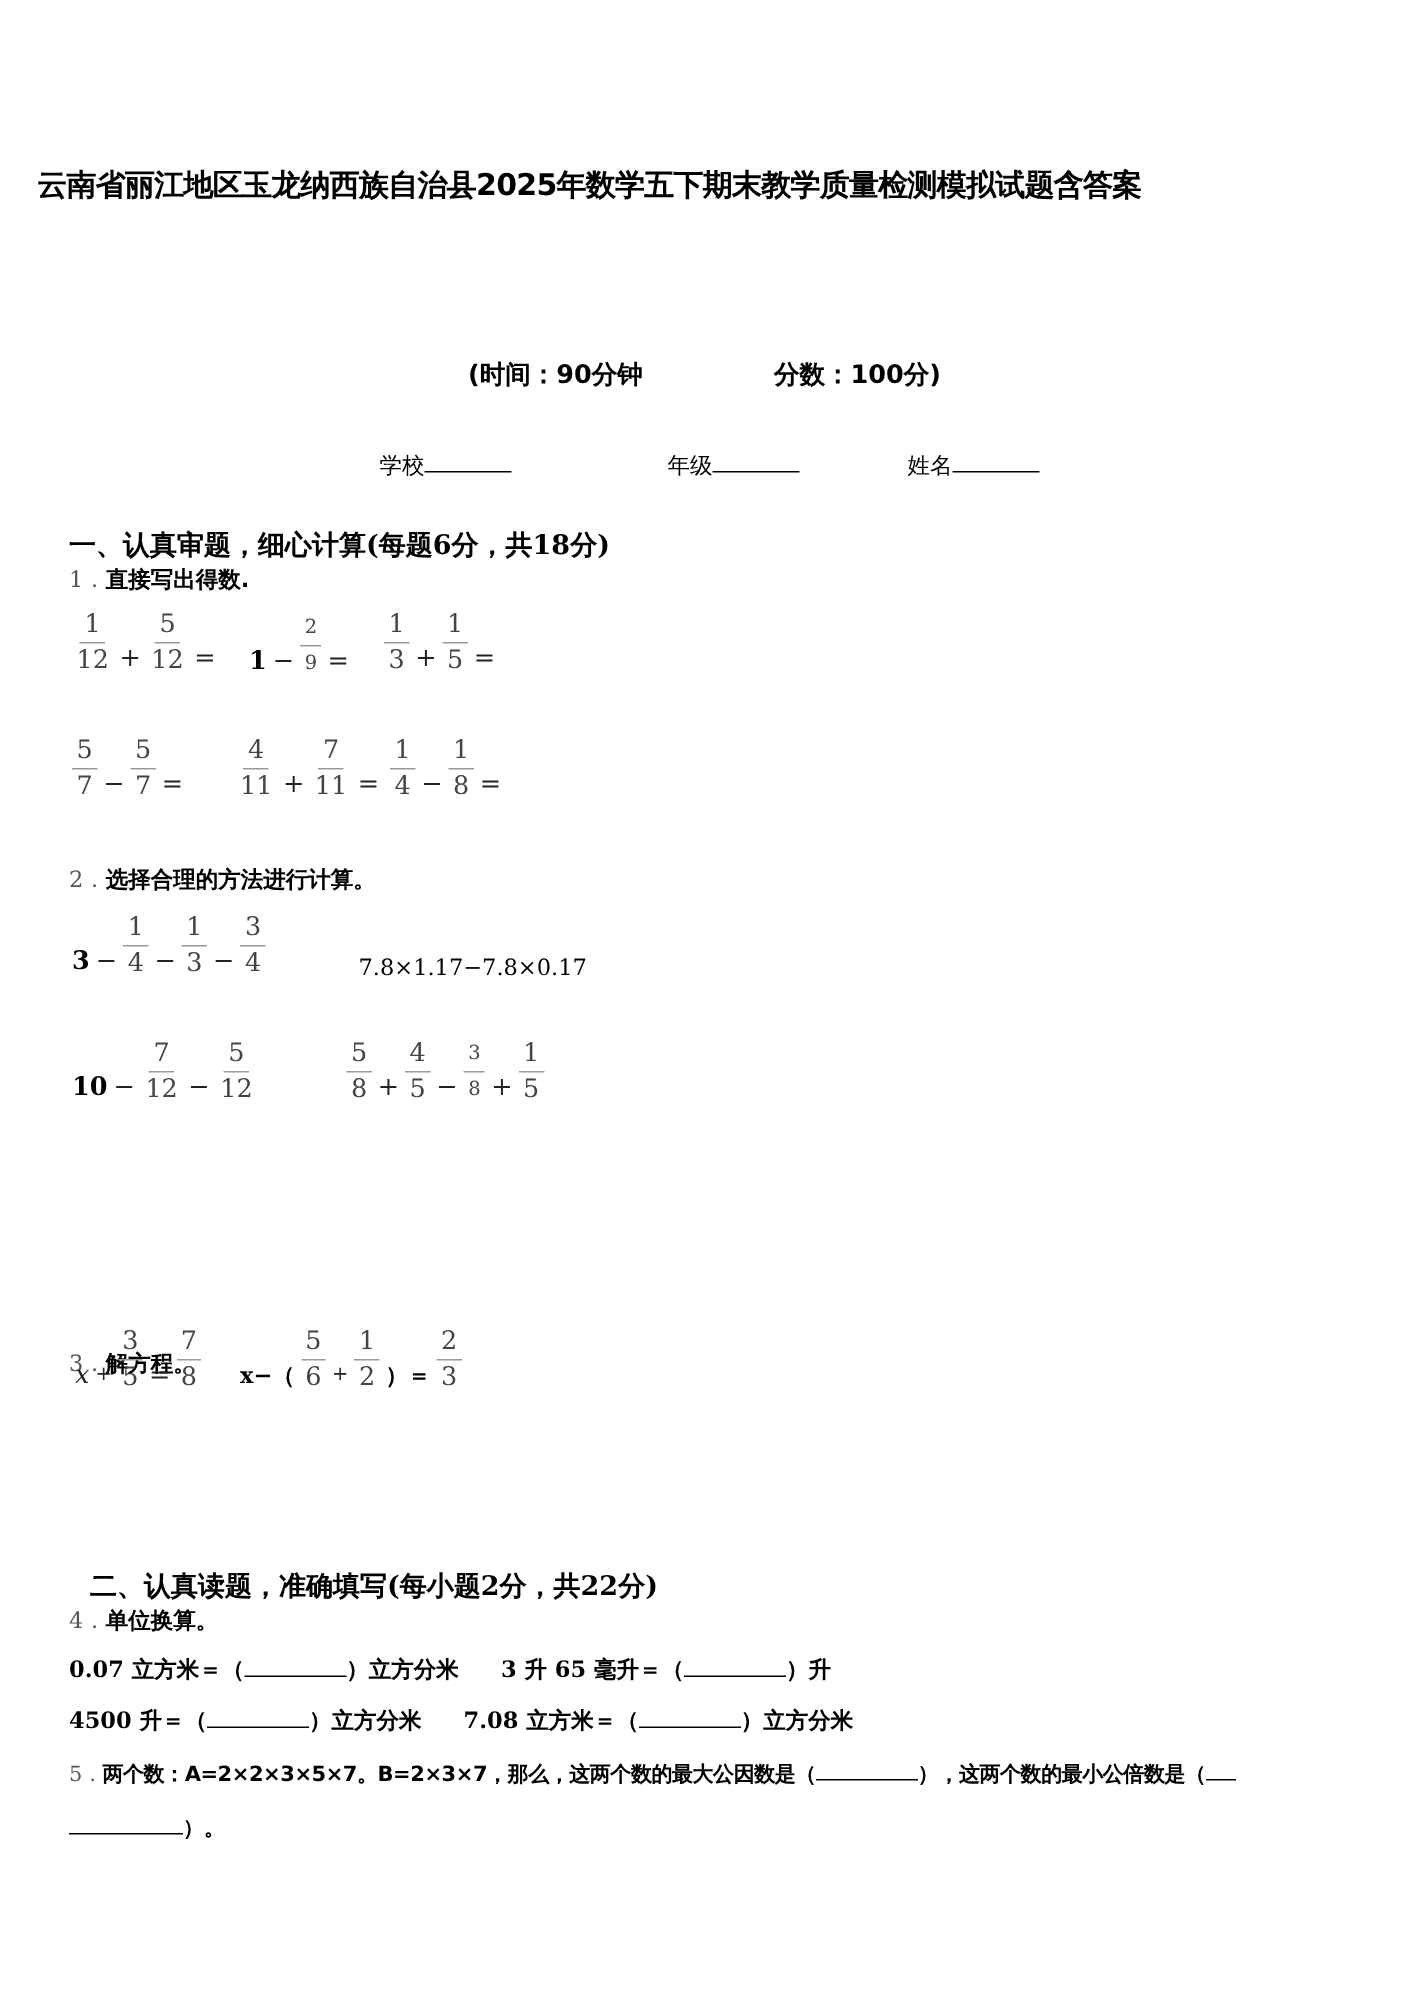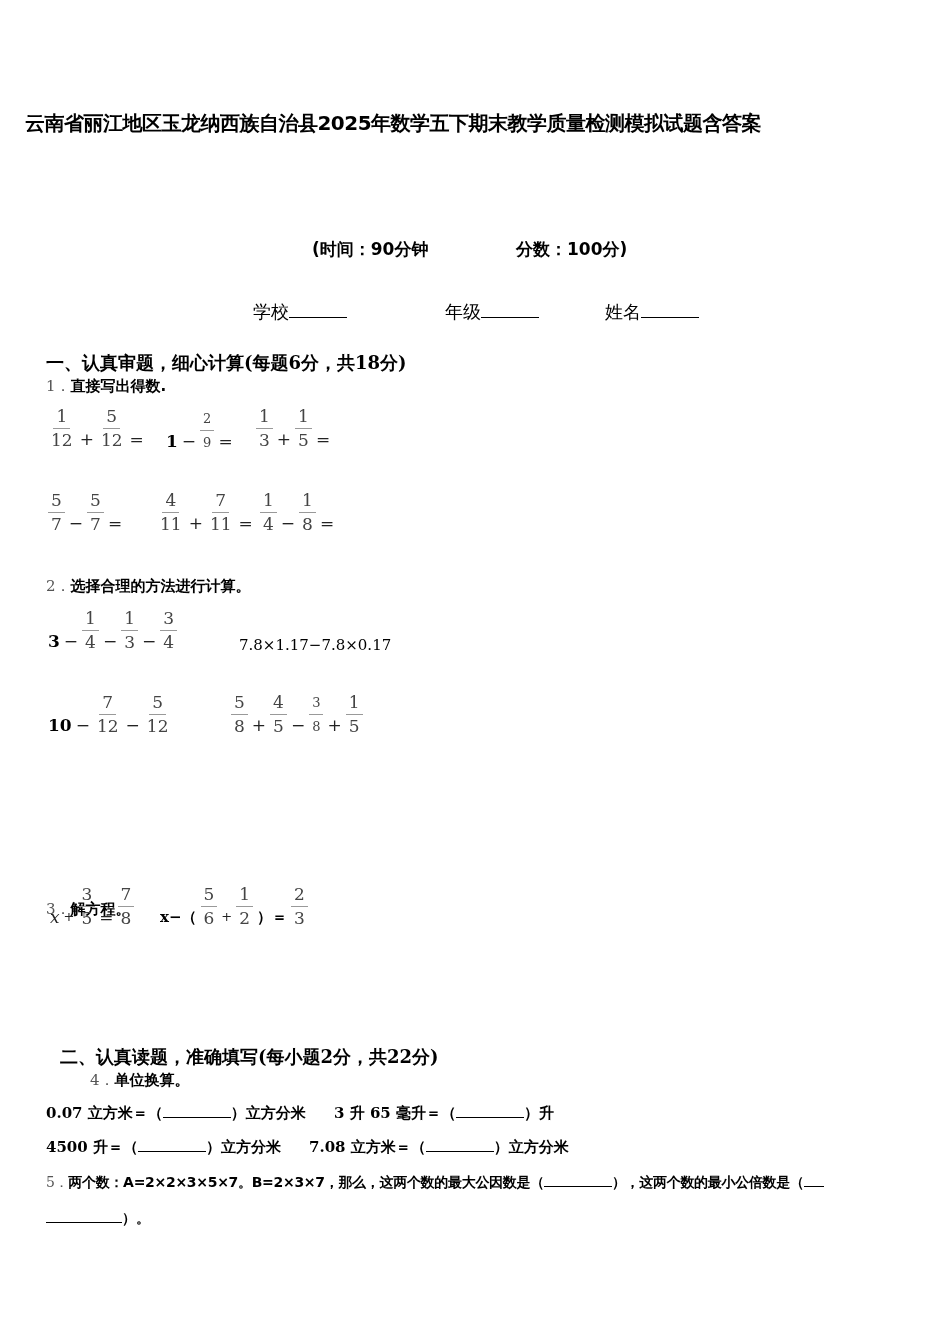--- a/index.html
+++ b/index.html
@@ -1,20 +1,20 @@
 <!DOCTYPE html>
 <html><head>
 <meta charset="utf-8">
 <style>
   html, body { margin: 0; padding: 0; background: #ffffff; }
   body { width: 950px; height: 1344px; position: relative; overflow: hidden; color: #000; font-family: "DejaVu Serif", "Liberation Serif", serif; }
   .abs { position: absolute; white-space: nowrap; }
   .title { left: 0; width: 786px; top: 110px; text-align: center; font-family: "DejaVu Sans", "Liberation Sans", sans-serif; font-weight: bold; font-size: 20px; letter-spacing: -0.5px; }
   .subtitle { top: 238px; font-family: "DejaVu Sans", "Liberation Sans", sans-serif; font-weight: bold; font-size: 17px; }
-  .field { top: 300px; font-family: "DejaVu Sans", "Liberation Sans", sans-serif; font-size: 18px; }
+  .field { top: 300px; font-family: "DejaVu Sans", "Liberation Sans", sans-serif; font-size: 15px; }
   .field .line { display: inline-block; width: 58px; border-bottom: 1px solid #000; height: 14px; vertical-align: baseline; }
   .sec { font-size: 18px; font-weight: bold; font-family: "DejaVu Serif", "Liberation Serif", serif; }
   .q { font-size: 15px; font-family: "DejaVu Sans", "Liberation Sans", sans-serif; }
   .q .num { color: #555; font-family: "DejaVu Serif", "Liberation Serif", serif; font-weight: normal; }
   .q .qt { font-weight: bold; }
   .math { display: flex; align-items: flex-end; font-family: "DejaVu Serif", "Liberation Serif", serif; font-size: 17px; color: #333; }
   .frac { display: inline-flex; flex-direction: column; align-items: center; margin: 0 2px; color: #444; }
   .frac .n { padding: 0 3px 3px 3px; border-bottom: 1px solid #999; line-height: 17px; }
   .frac .d { padding: 3px 3px 0 3px; line-height: 17px; }
   .frac.small { font-size: 13px; }
@@ -208,21 +208,21 @@
     </span>
   <span class="op bold" style="font-size:15px;">）＝</span>
   <span class="frac">
       <span class="n">2</span>
       <span class="d">3</span>
     </span>
 </div>
 
 <div class="abs sec" style="left:60px; top:1045px;">二、认真读题，准确填写(每小题2分，共22分)</div>
 
-<div class="abs q" style="left:46px; top:1071px;margin-left:44px;">
+<div class="abs q" style="left:46px; top:1071px;">
   <span class="num">4．</span><span class="qt">单位换算。</span>
 </div>
 
 <div class="abs fill" style="left:46px; top:1103px;">
   <span>0.07 立方米＝（</span><span class="blank" style="width:68px;"></span><span>）立方分米</span>
 </div>
 <div class="abs fill" style="left:334px; top:1103px;">
   <span>3 升 65 毫升＝（</span><span class="blank" style="width:68px;"></span><span>）升</span>
 </div>
 <div class="abs fill" style="left:46px; top:1137px;">

